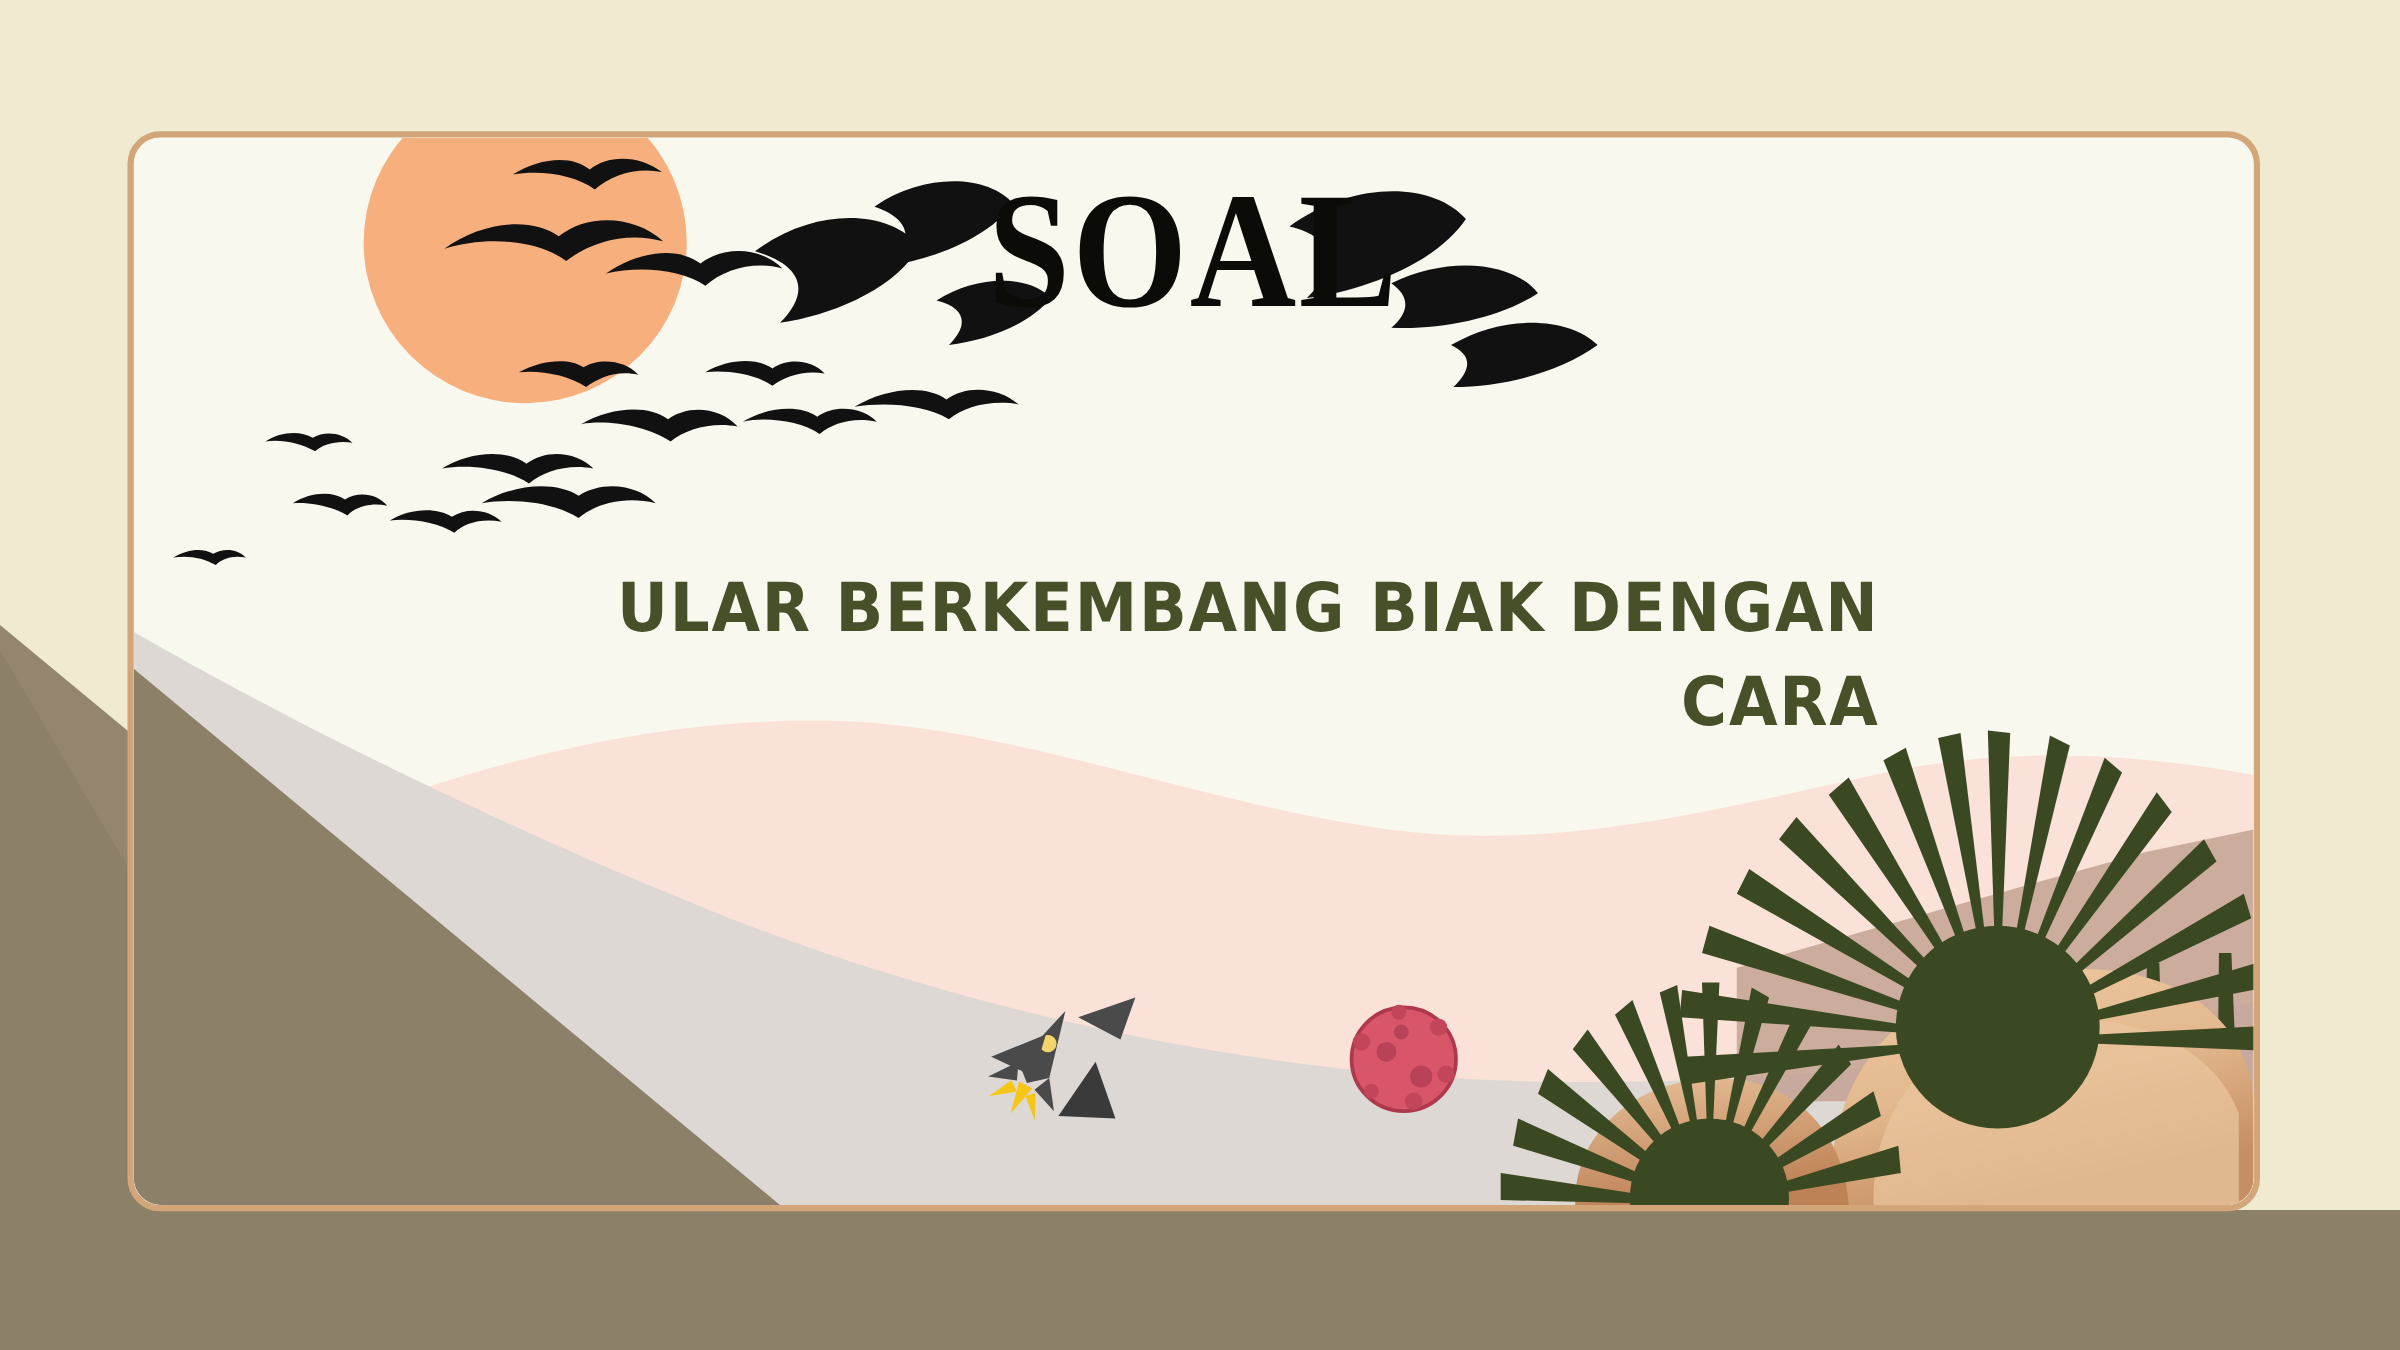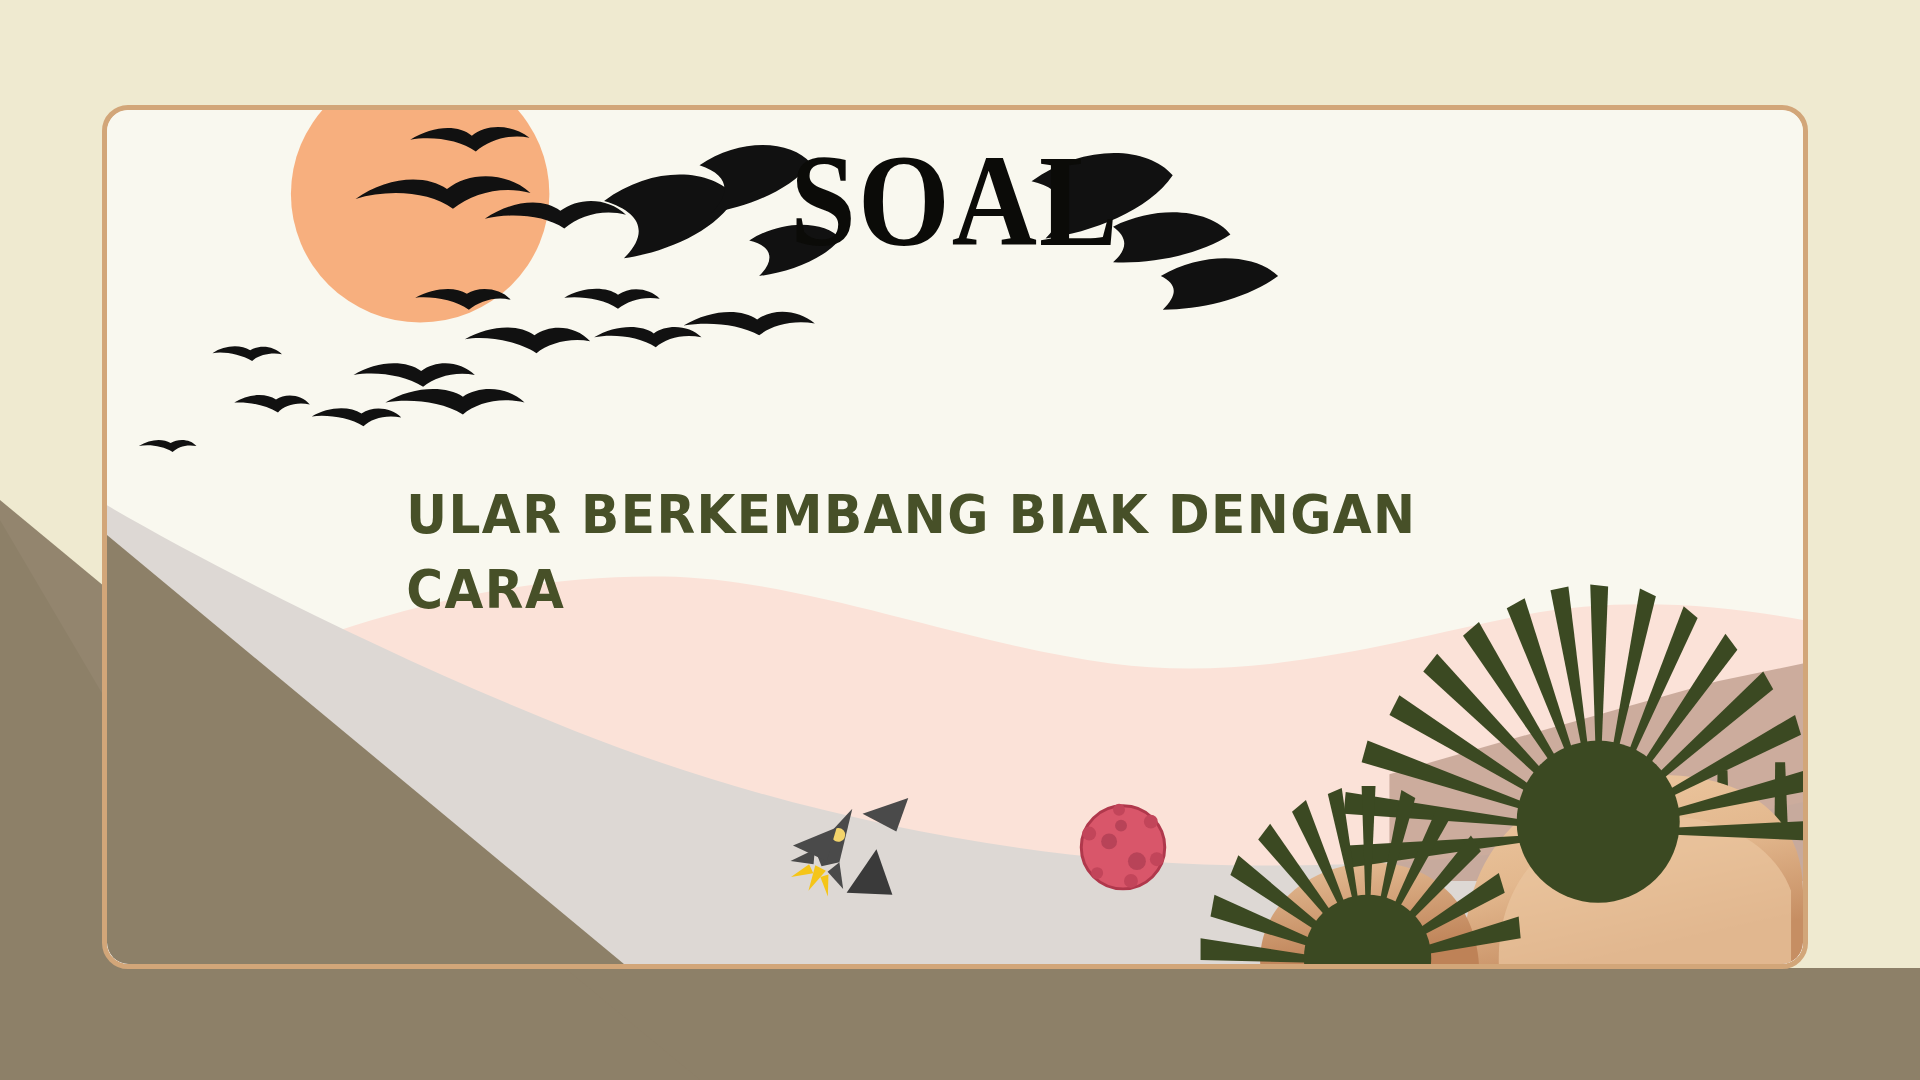--- a/index.html
+++ b/index.html
@@ -67,24 +67,24 @@
     line-height: 1.02;
     letter-spacing: 2px;
     color: #0B0B08;
     transform: scaleY(1.12);
     transform-origin: top center;
   }
 
   #question-block {
     position: absolute;
     left: 50%;
-    top: 368px;
+    top: 340px;
     transform: translateX(-50%);
     width: 1180px;
-    text-align: left;
+    text-align: right;
   }
 
   .question-line {
     font-family: "DejaVu Sans", sans-serif;
     font-weight: 700;
     font-size: 54px;
     line-height: 1.38;
     letter-spacing: 1.5px;
     color: #475028;
     text-transform: uppercase;

